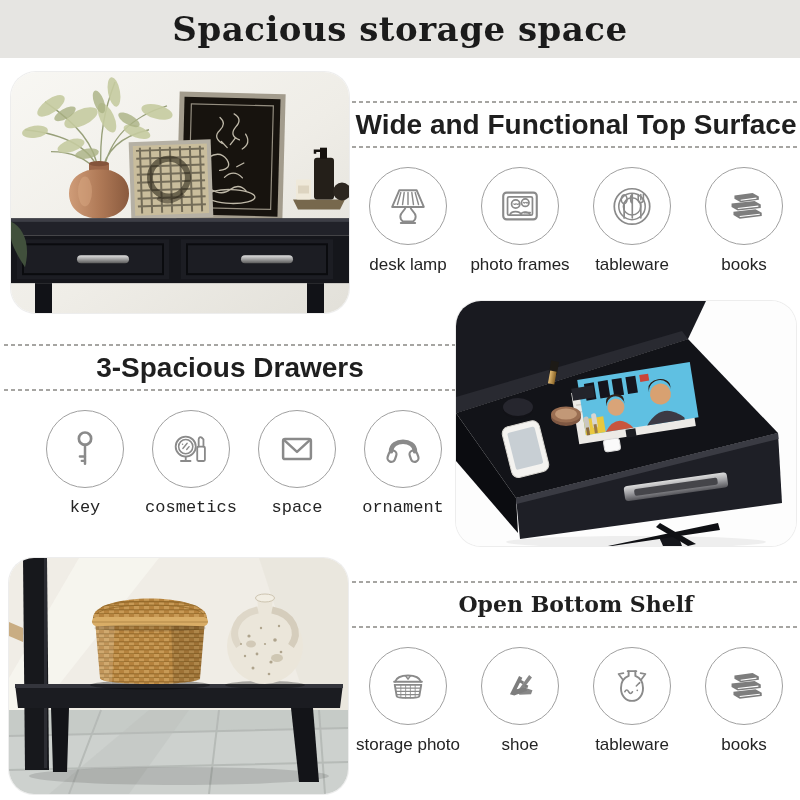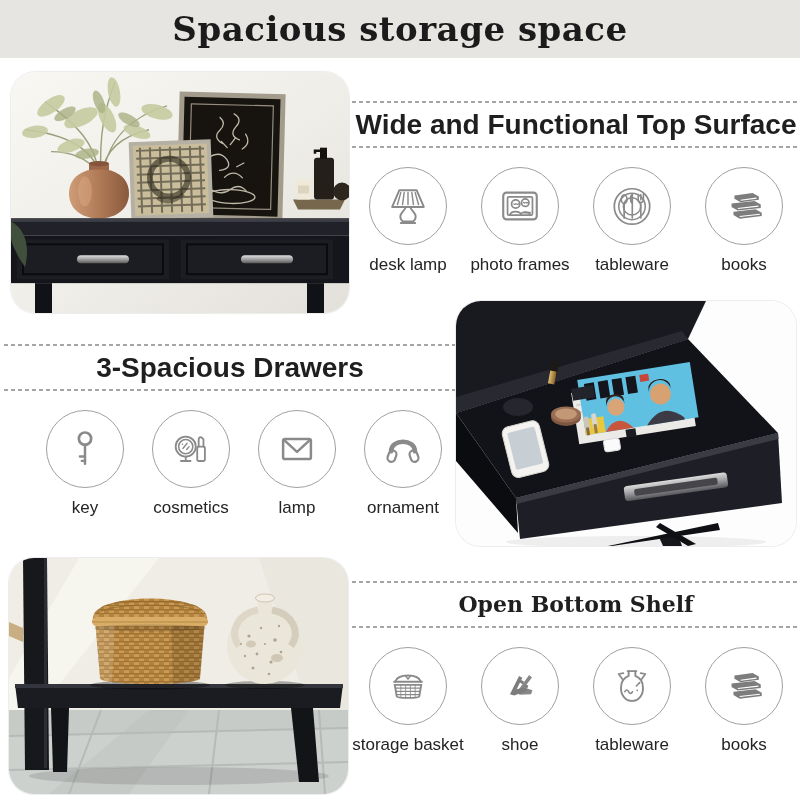--- a/index.html
+++ b/index.html
@@ -23,21 +23,21 @@
   
   .feature{position:absolute;}
   .feature-top{left:352px;top:101px;width:448px;}
   .feature-drawers{left:4px;top:344px;width:452px;}
   .feature-shelf{left:352px;top:581px;width:448px;}
   .dash-line{height:2px;background:repeating-linear-gradient(90deg,#a6a5a2 0 4px,transparent 4px 7px);}
   .feature-heading{height:43px;line-height:43px;text-align:center;font-weight:700;font-size:28px;
                    color:#1f1f1f;}
   .feature-heading.serif{font-family:"DejaVu Serif",serif;font-size:22px;}
   .icon-row{display:flex;justify-content:space-around;margin-top:19px;}
-  .feature-drawers .icon-row{padding-left:28px;}
+  .feature-drawers .icon-row{padding-left:28px;font-family:Liberation Mono, monospace;}
   .icon-cell{display:flex;flex-direction:column;align-items:center;width:104px;}
   .icon-circle{width:78px;height:78px;border:1.5px solid #a0a0a0;border-radius:50%;
                display:flex;align-items:center;justify-content:center;background:#fff;box-sizing:border-box;}
   .icon-label{margin-top:10px;font-size:17px;color:#242424;white-space:nowrap;}
 
   svg.ic{stroke:#8a8a8a;fill:none;stroke-width:2;stroke-linecap:round;stroke-linejoin:round;}
   .icf{fill:#7d7d7d;stroke:none;}
 </style>
 </head>
 <body>
@@ -231,21 +231,21 @@
         </div>
         <div class="icon-label">cosmetics</div>
       </div>
       <div class="icon-cell">
         <div class="icon-circle">
           <svg class="ic" width="46" height="46" viewBox="0 0 48 48">
             <rect x="9.5" y="13.5" width="29" height="21" rx="2" stroke-width="2.6"></rect>
             <path d="M11.5 15.5 L24 27 L36.5 15.5" stroke-width="2.6"></path>
           </svg>
         </div>
-        <div class="icon-label">lamp</div>
+        <div class="icon-label">space</div>
       </div>
       <div class="icon-cell">
         <div class="icon-circle">
           <svg class="ic" width="46" height="46" viewBox="0 0 48 48">
             <path d="M11.5 26.5 C11.5 13 36.5 13 36.5 26.5" stroke-width="4.6"></path>
             <rect x="8.5" y="25.5" width="8" height="12" rx="4" stroke-width="2.3" transform="rotate(20 12.5 31.5)"></rect>
             <rect x="31.5" y="25.5" width="8" height="12" rx="4" stroke-width="2.3" transform="rotate(-20 35.5 31.5)"></rect>
           </svg>
         </div>
         <div class="icon-label">ornament</div>
@@ -406,21 +406,21 @@
         <div class="icon-circle">
           <svg class="ic" width="46" height="46" viewBox="0 0 48 48">
             <path d="M10.5 19.5 C12 14.8 16 13 24 13 C32 13 36 14.8 37.5 19.5"></path>
             <path d="M21.5 13.4 L24 16.8 L26.5 13.4" stroke-width="1.6"></path>
             <path d="M9.5 19.5 H38.5 M10.2 22.8 H37.8"></path>
             <path d="M10.2 22.8 L12.2 34.5 C12.5 37 35.5 37 35.8 34.5 L37.8 22.8"></path>
             <path d="M11 26.2 H37 M11.7 29.6 H36.3 M12.4 33 H35.6" stroke-width="1.5"></path>
             <path d="M16.5 23.2 v12.6 M21.5 23.2 v13.2 M26.5 23.2 v13.2 M31.5 23.2 v12.6" stroke-width="1.1" opacity="0.8"></path>
           </svg>
         </div>
-        <div class="icon-label">storage basket</div>
+        <div class="icon-label">storage photo</div>
       </div>
       <div class="icon-cell">
         <div class="icon-circle">
           <svg width="46" height="46" viewBox="0 0 48 48">
             <g class="icf">
               <path d="M13.5 32.5 L23 13.5 L26.5 15.5 L20.5 27.5 L30 25 L31.5 29 L18 34 Z"></path>
               <path d="M21 30 L33.5 12.5 L36.5 15 L28.5 25.5 L37 28.5 L35.5 32.5 L23.5 33 Z" opacity="0.92"></path>
               <path d="M29.5 22.5 l3.2 1 -1 2.8 -3.2 -1.2 Z"></path>
               <path d="M24.8 17.5 l3.6 2 -1.6 2.6 -3.4 -2 Z"></path>
             </g>

